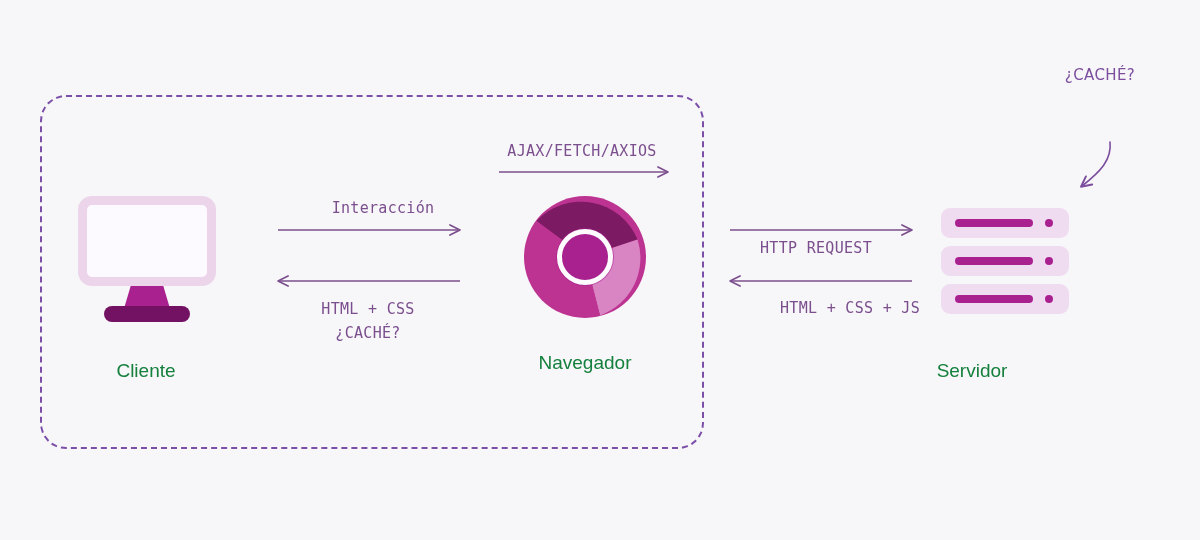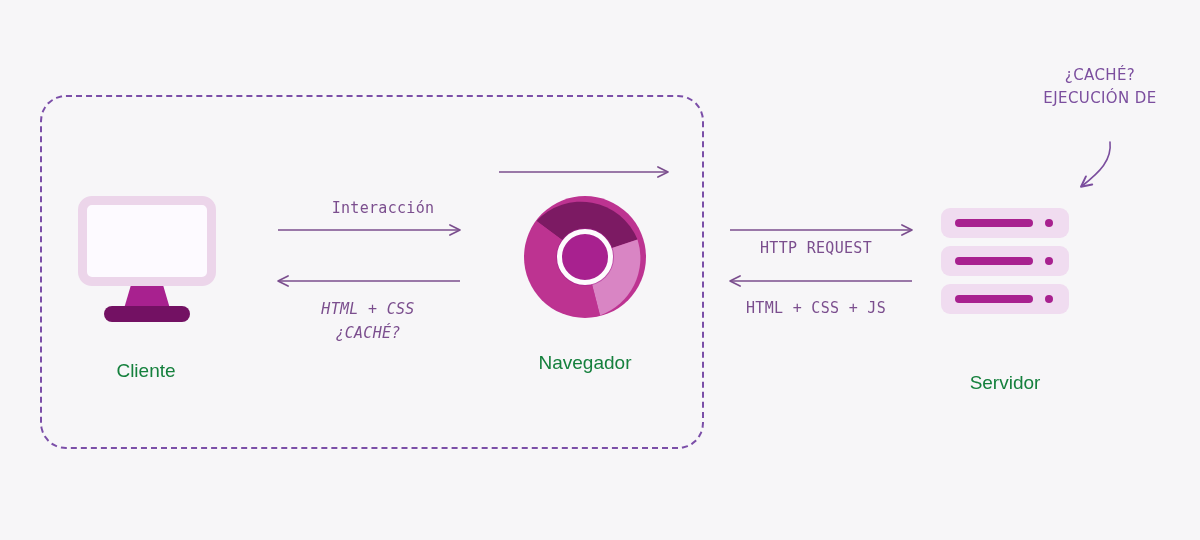--- a/index.html
+++ b/index.html
@@ -118,38 +118,38 @@
   .node-caption {
     font-family: Liberation Sans, sans-serif;
     font-size: 19px;
     font-weight: 300;
     color: #15803d;
     text-align: center;
     white-space: nowrap;
   }
   #caption-client  { left: 66px;  top: 360px; width: 160px; }
   #caption-browser { left: 505px; top: 352px; width: 160px; }
-  #caption-server  { left: 925px; top: 360px; width: 160px; margin-top: 12px; }
+  #caption-server  { left: 892px; top: 360px; width: 160px; }
 
   
   .flow-label {
     font-family: "DejaVu Sans Mono", monospace;
     font-size: 15px;
     color: #7b4e8e;
     text-align: center;
     white-space: nowrap;
     letter-spacing: 0.3px;
   }
-  .flow-label.two-line { line-height: 1.62; font-style: italic; }
+  .flow-label.two-line { line-height: 1.62; }
 
   #label-ajax        { left: 465px; top: 142px; width: 234px; }
   #label-interaccion { left: 283px; top: 199px; width: 200px; }
   #label-html-css    { left: 268px; top: 297px; width: 200px; }
   #label-http-req    { left: 718px; top: 199px; width: 196px; margin-top: 40px; }
-  #label-html-css-js { left: 712px; top: 299px; width: 208px; }
+  #label-html-css-js { left: 712px; top: 299px; width: 208px; text-align: right; }
 
   
   #server-note {
     left: 1010px;
     top: 64px;
     width: 180px;
     text-align: center;
     font-family: "DejaVu Sans", sans-serif;
     font-size: 15px;
     font-weight: 400;
@@ -207,35 +207,35 @@
       <span class="server-bar"></span>
       <span class="server-led"></span>
     </div>
     <div class="server-slot">
       <span class="server-bar"></span>
       <span class="server-led"></span>
     </div>
   </div>
   <div class="abs node-caption" id="caption-server">Servidor</div>
 
+  <div class="abs flow-label" id="label-ajax">AJAX/FETCH/AXIOS</div>
 
   <div class="abs flow-label" id="label-interaccion">Interacción</div>
 
   <div class="abs flow-label two-line" id="label-html-css">
     <div>HTML + CSS</div>
     <div>¿CACHÉ?</div>
   </div>
 
   <div class="abs flow-label" id="label-http-req">HTTP REQUEST</div>
 
   <div class="abs flow-label" id="label-html-css-js">HTML + CSS + JS</div>
 
   <div class="abs" id="server-note">
     <div>¿CACHÉ?</div>
-    <div>EJECUCIÓN DE</div>
   </div>
 
   <svg class="abs" id="arrows">
     <defs>
       <marker id="ah-r" viewBox="0 0 10 10" refX="9" refY="5" markerWidth="9" markerHeight="9" orient="auto-start-reverse">
         <path d="M1,1 L9,5 L1,9" fill="none" stroke="#7b4e8e" stroke-width="1.3" stroke-linecap="round" stroke-linejoin="round"></path>
       </marker>
       <marker id="ah-l" viewBox="0 0 10 10" refX="9" refY="5" markerWidth="9" markerHeight="9" orient="auto-start-reverse">
         <path d="M1,1 L9,5 L1,9" fill="none" stroke="#7b4e8e" stroke-width="1.3" stroke-linecap="round" stroke-linejoin="round"></path>
       </marker>

